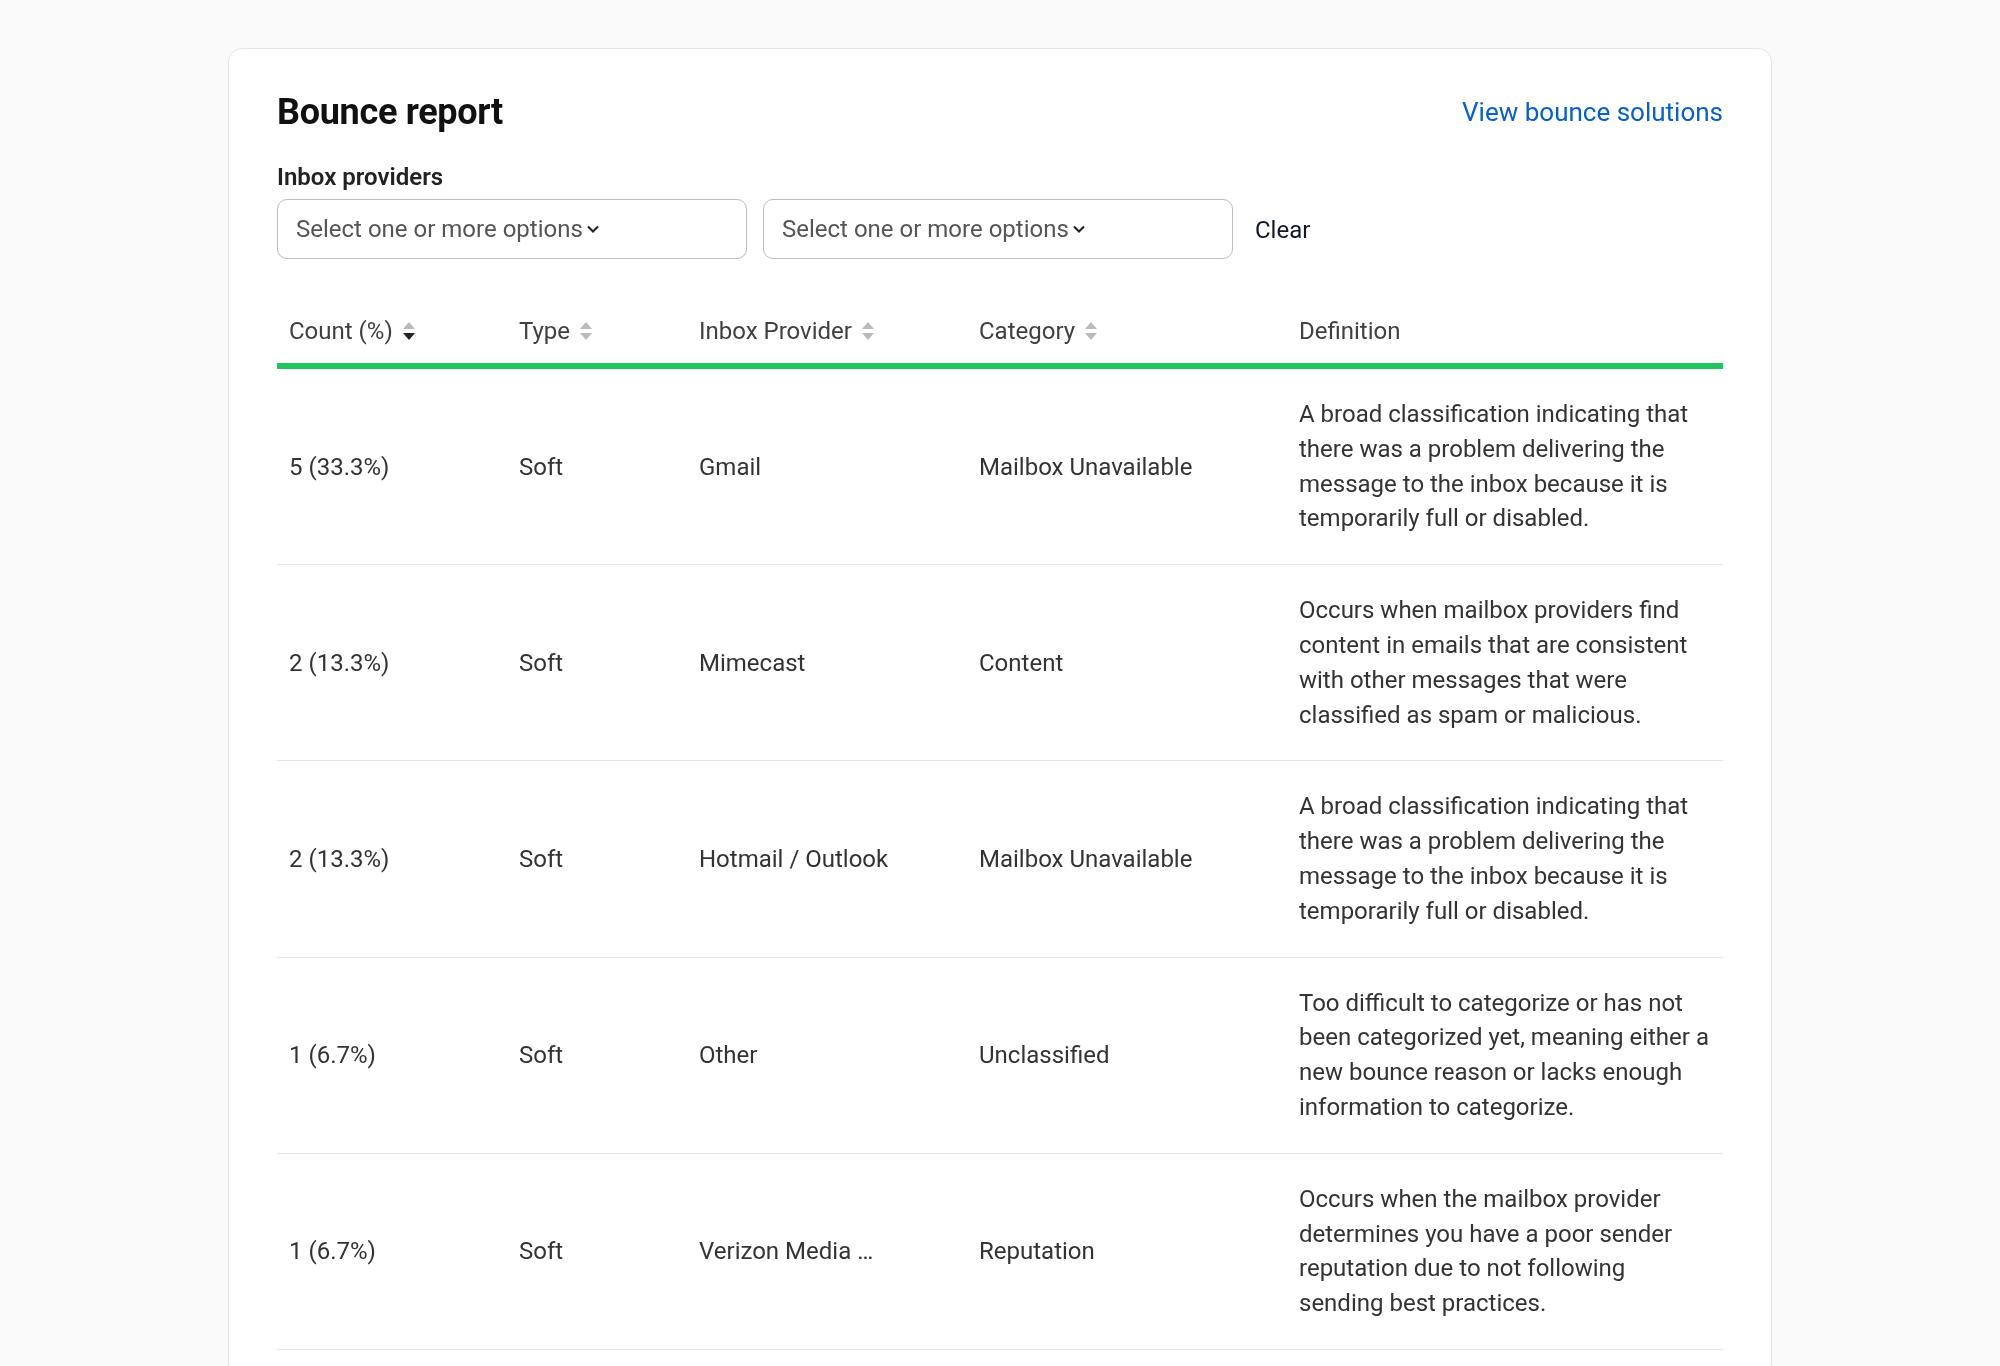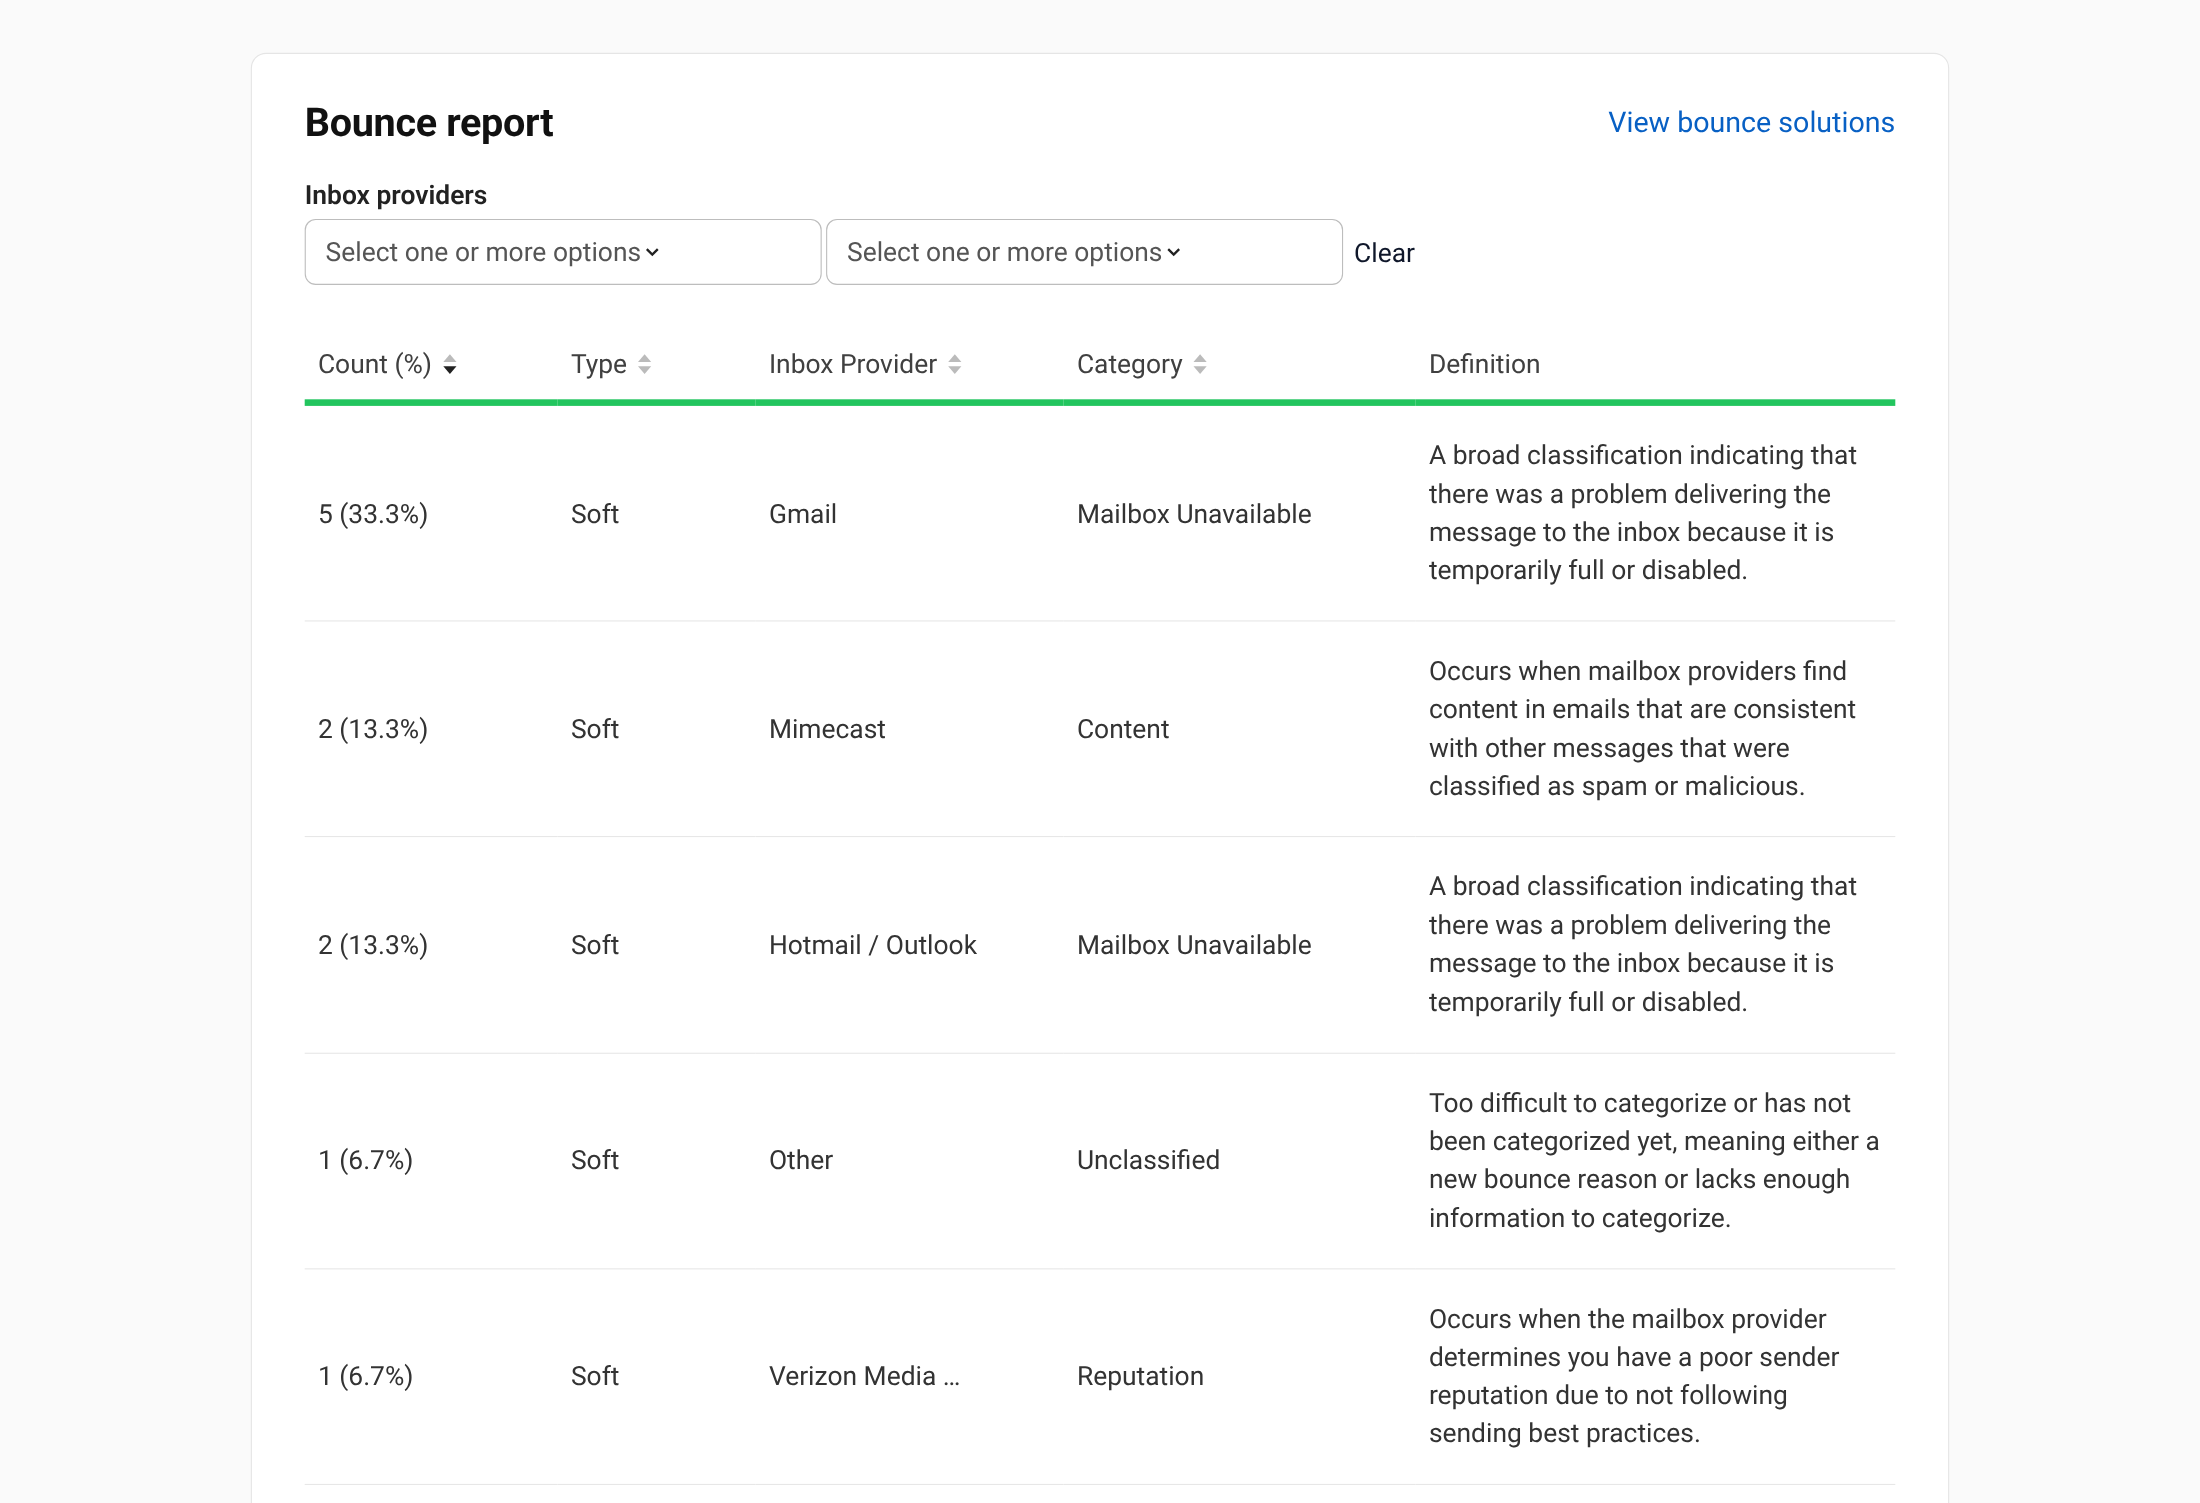--- a/index.html
+++ b/index.html
@@ -32,21 +32,21 @@
       letter-spacing: -0.3px;
     }
     .view-link {
       color: #0860c4;
       font-size: 26px;
       cursor: pointer;
     }
     .filters-row {
       display: flex;
       align-items: flex-end;
-      gap: 4px;
+      gap: 16px;
       margin-bottom: 40px;
     }
     .filter-group {
       display: flex;
       flex-direction: column;
       gap: 8px;
     }
     .filter-label {
       font-size: 24px;
       font-weight: 600;

